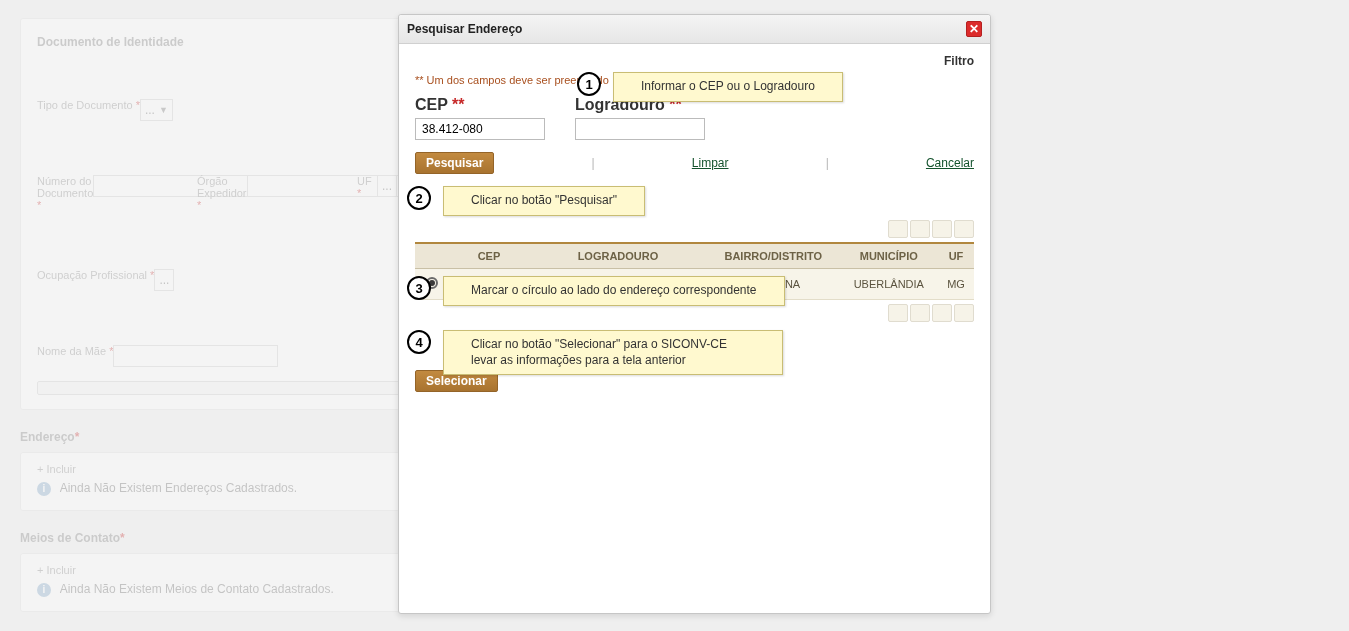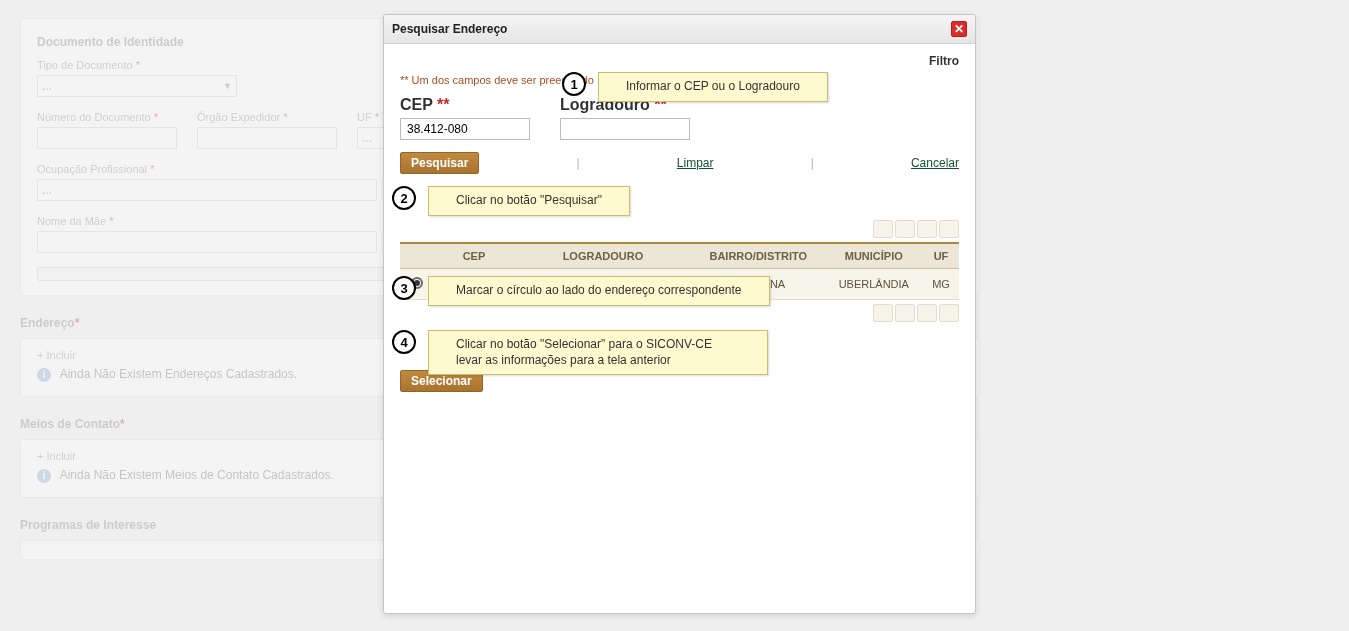--- a/index.html
+++ b/index.html
@@ -25,41 +25,41 @@
   .bg .panel {
     background: #fff;
     border: 1px solid #ddd;
     border-radius: 3px;
     padding: 10px 16px 14px;
     margin-bottom: 20px;
   }
   .section-title { color: #7d7d7d; font-weight: bold; font-size: 12px; margin: 6px 0 10px; }
   .asterisk { color: #c62828; }
   .field-row { display: flex; gap: 20px; margin-bottom: 14px; }
-  .field { display: flex; flex-direction: column; }
+  .field { display: flex; flex-direction: row; margin-top: 40px; }
   .field label { color: #888; margin-bottom: 4px; font-size: 11px; }
   .field input, .field .select {
     border: 1px solid #ccc; background: #fff; height: 22px; padding: 1px 4px; font-size: 12px;
   }
   .select { display: inline-flex; align-items: center; justify-content: space-between; color:#666; padding:0 6px;}
   .select .chev { font-size: 9px; color:#777; margin-left:4px;}
   .hscroll { height:14px; border:1px solid #ccc; background:#f3f3f3; border-radius:2px; margin-top:6px;}
   .heading-row { display:flex; align-items:center; color:#7d7d7d; font-weight:bold; font-size:12px; margin: 0 0 8px;}
   .incluir { color:#8a8a8a; font-size:11px; margin-bottom:6px;}
   .infoicon { display:inline-block; width:14px; height:14px; border-radius:7px; background:#7fa6c9; color:#fff; text-align:center; line-height:14px; font-weight:bold; font-size:10px; margin-right:6px;}
 
   
   .overlay {
     position: absolute; left:0; top:0; right:0; bottom:0;
     background: rgba(240,240,240,0.55);
   }
 
   .modal {
     position: absolute;
-    left: 383px; top: 14px;
+    left: 398px; top: 14px;
     width: 593px;
     height: 600px;
     border: 1px solid #c6c6c6;
     border-radius: 3px;
     background: #fff;
     box-shadow: 0 2px 6px rgba(0,0,0,0.12);
   }
   .modal-title {
     background: linear-gradient(#f4f4f4,#e6e6e6);
     border-bottom: 1px solid #d0d0d0;

